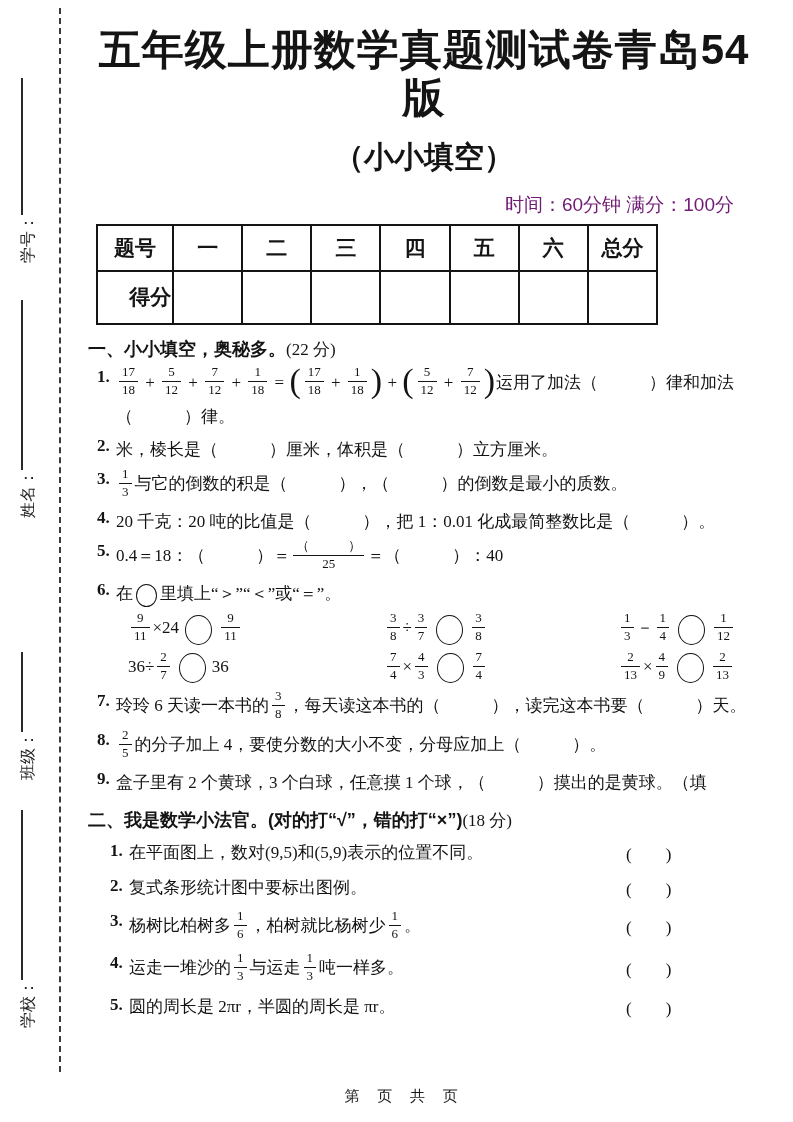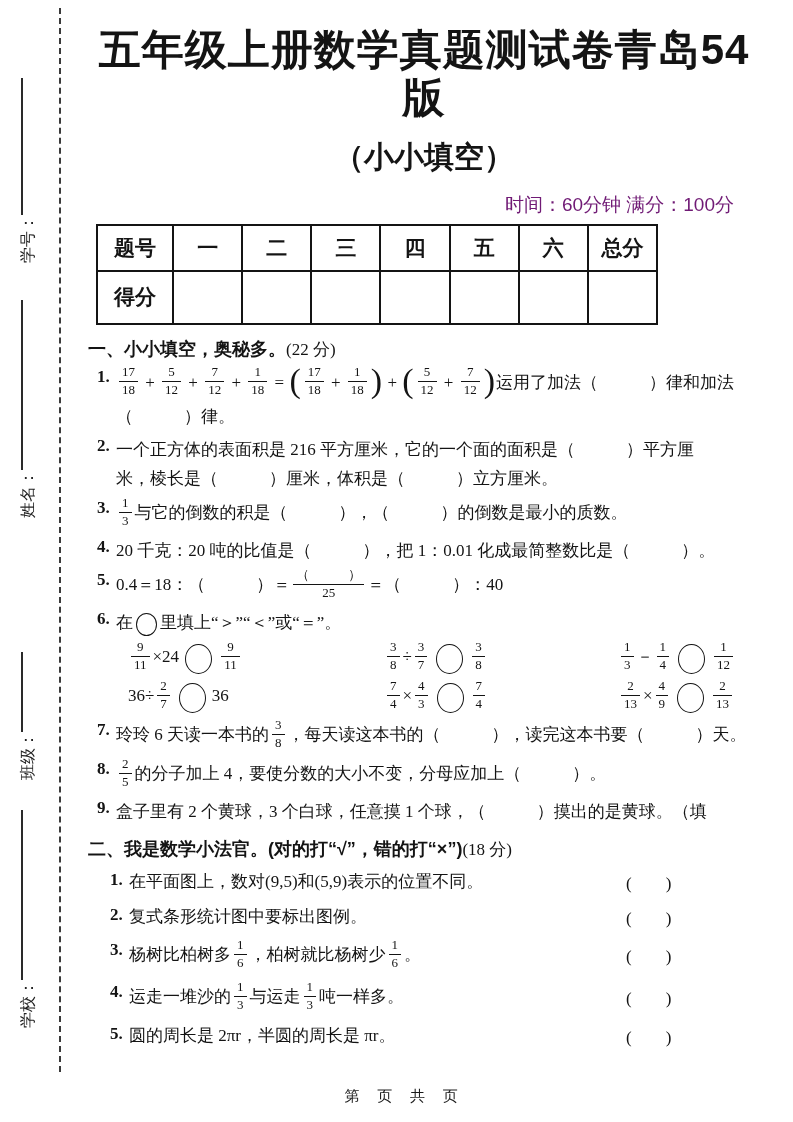--- a/index.html
+++ b/index.html
@@ -39,21 +39,21 @@
     font-family:"Liberation Sans","DejaVu Sans",sans-serif;
     font-size:19px;color:#701a75;
   }
   
   table.score{border-collapse:collapse;width:562px;margin:6px 0 0 8px;}
   table.score td{
     border:2px solid #141414;text-align:center;vertical-align:middle;
     font-size:21px;font-weight:700;
   }
   table.score tr.hdr td{height:42px;}
-  table.score tr.blank td{height:49px;}
+  table.score tr.blank td{height:49px;text-align:right;}
   td.c-label{width:13%;}
   td.c-num{width:11.8%;}
   
   .sec-head{margin:12px 0 2px 0;font-size:18px;}
   .sec-main{font-family:"Liberation Sans","DejaVu Sans",sans-serif;font-weight:700;}
   .sec-score{font-size:17px;}
   .q{position:relative;padding-left:28px;margin:6px 0;font-size:17px;}
   .qnum{position:absolute;left:9px;top:0;font-weight:700;}
   .qline{display:block;line-height:1.6;min-height:27px;}
   .qline + .qline{margin-top:2px;}
@@ -143,21 +143,20 @@
       <span class="sec-main">一、小小填空，奥秘多。</span><span class="sec-score">(22 分)</span>
     </div>
     <div id="s1-questions">
         <div class="q">
           <span class="qnum">1.</span>
           <span class="qline"><span class="frac"><span class="nu">17</span><span class="de">18</span></span> + <span class="frac"><span class="nu">5</span><span class="de">12</span></span> + <span class="frac"><span class="nu">7</span><span class="de">12</span></span> + <span class="frac"><span class="nu">1</span><span class="de">18</span></span> = <span class="bigp">(</span><span class="frac"><span class="nu">17</span><span class="de">18</span></span> + <span class="frac"><span class="nu">1</span><span class="de">18</span></span><span class="bigp">)</span> + <span class="bigp">(</span><span class="frac"><span class="nu">5</span><span class="de">12</span></span> + <span class="frac"><span class="nu">7</span><span class="de">12</span></span><span class="bigp">)</span>运用了加法（　　　）律和加法</span>
           <span class="qline">（　　　）律。</span>
         </div>
         <div class="q">
           <span class="qnum">2.</span>
-          <span class="qline">一个正方体的表面积是 216 平方厘米，它的一个面的面积是（　　　）平方厘</span>
           <span class="qline">米，棱长是（　　　）厘米，体积是（　　　）立方厘米。</span>
         </div>
         <div class="q">
           <span class="qnum">3.</span>
           <span class="qline"><span class="frac"><span class="nu">1</span><span class="de">3</span></span>与它的倒数的积是（　　　），（　　　）的倒数是最小的质数。</span>
         </div>
         <div class="q">
           <span class="qnum">4.</span>
           <span class="qline">20 千克：20 吨的比值是（　　　），把 1：0.01 化成最简整数比是（　　　）。</span>
         </div>

